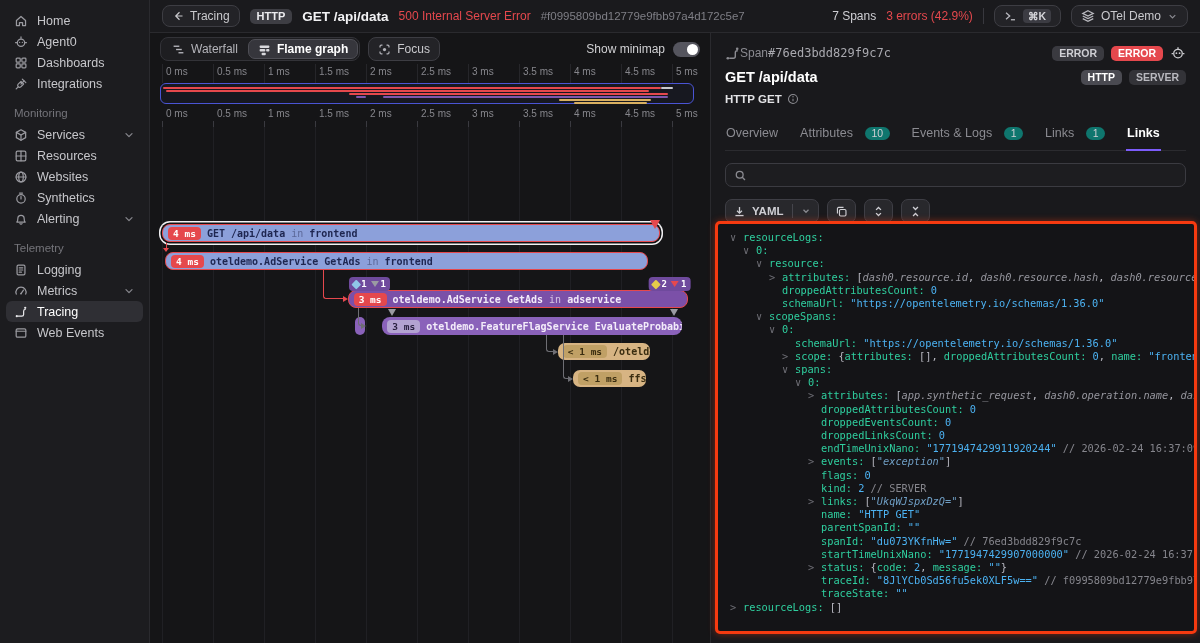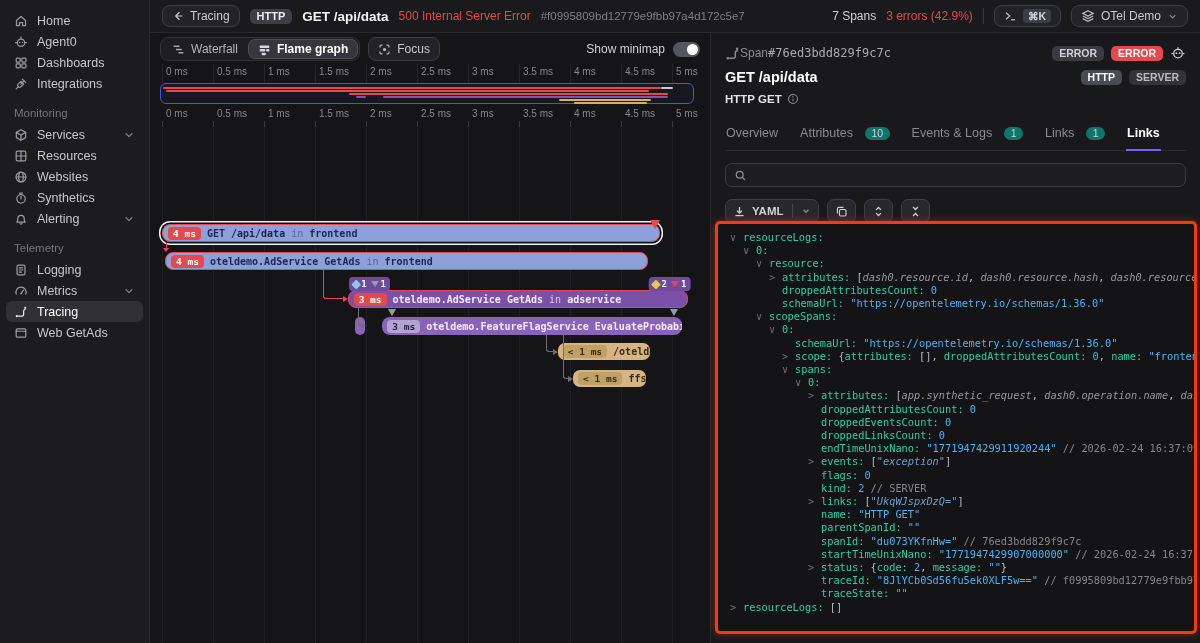--- a/index.html
+++ b/index.html
@@ -300,21 +300,21 @@
         <span class="lbl">Tracing</span>
       </div>
       <div class="side-item">
         <span class="icon" style="color: rgb(154, 154, 160);">
           <svg width="14" height="14" viewBox="0 0 16 16" fill="none" stroke="currentColor" stroke-width="1.4" stroke-linecap="round" stroke-linejoin="round">
             <rect x="2.5" y="3.2" width="11" height="9.6" rx="1.5"></rect>
             <path d="M2.5 6 H13.5"></path>
             <circle cx="4.4" cy="4.6" r="0.5" fill="currentColor" stroke="none"></circle>
           </svg>
         </span>
-        <span class="lbl">Web GetAds</span>
+        <span class="lbl">Web Events</span>
       </div>
     </nav>
 </aside>
 
 <header class="topbar">
   <button class="pill">
     <span class="icon">
       <svg width="12" height="12" viewBox="0 0 16 16" fill="none" stroke="#c9c9cd" stroke-width="1.6">
           <path d="M10 3 L5 8 L10 13 M5 8 H14"></path>
         </svg>

